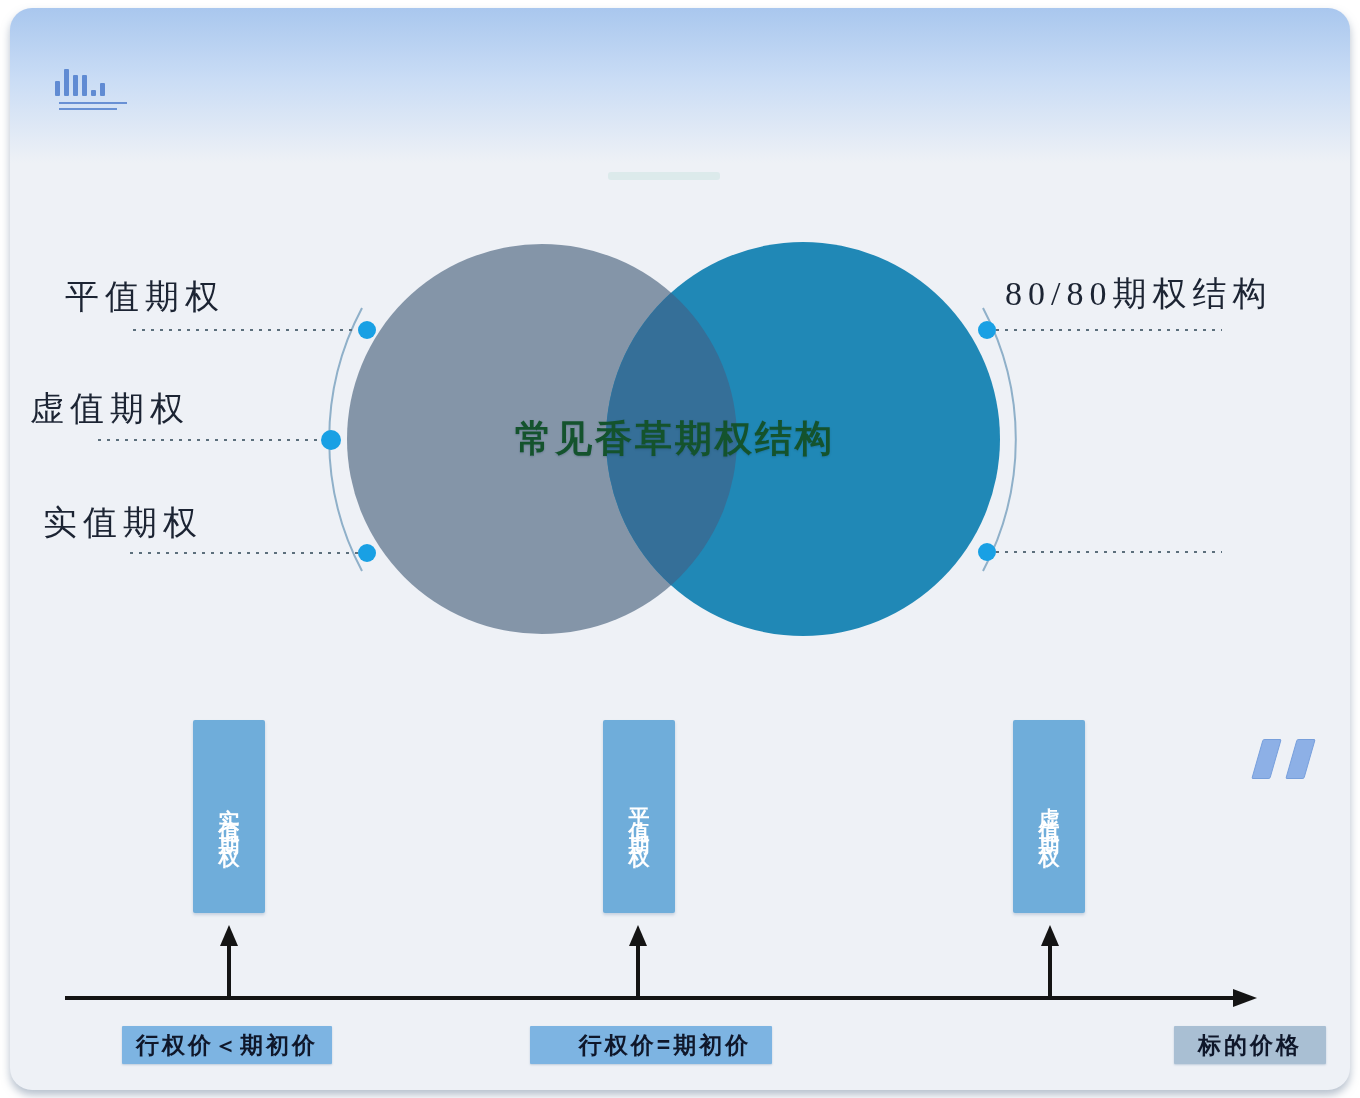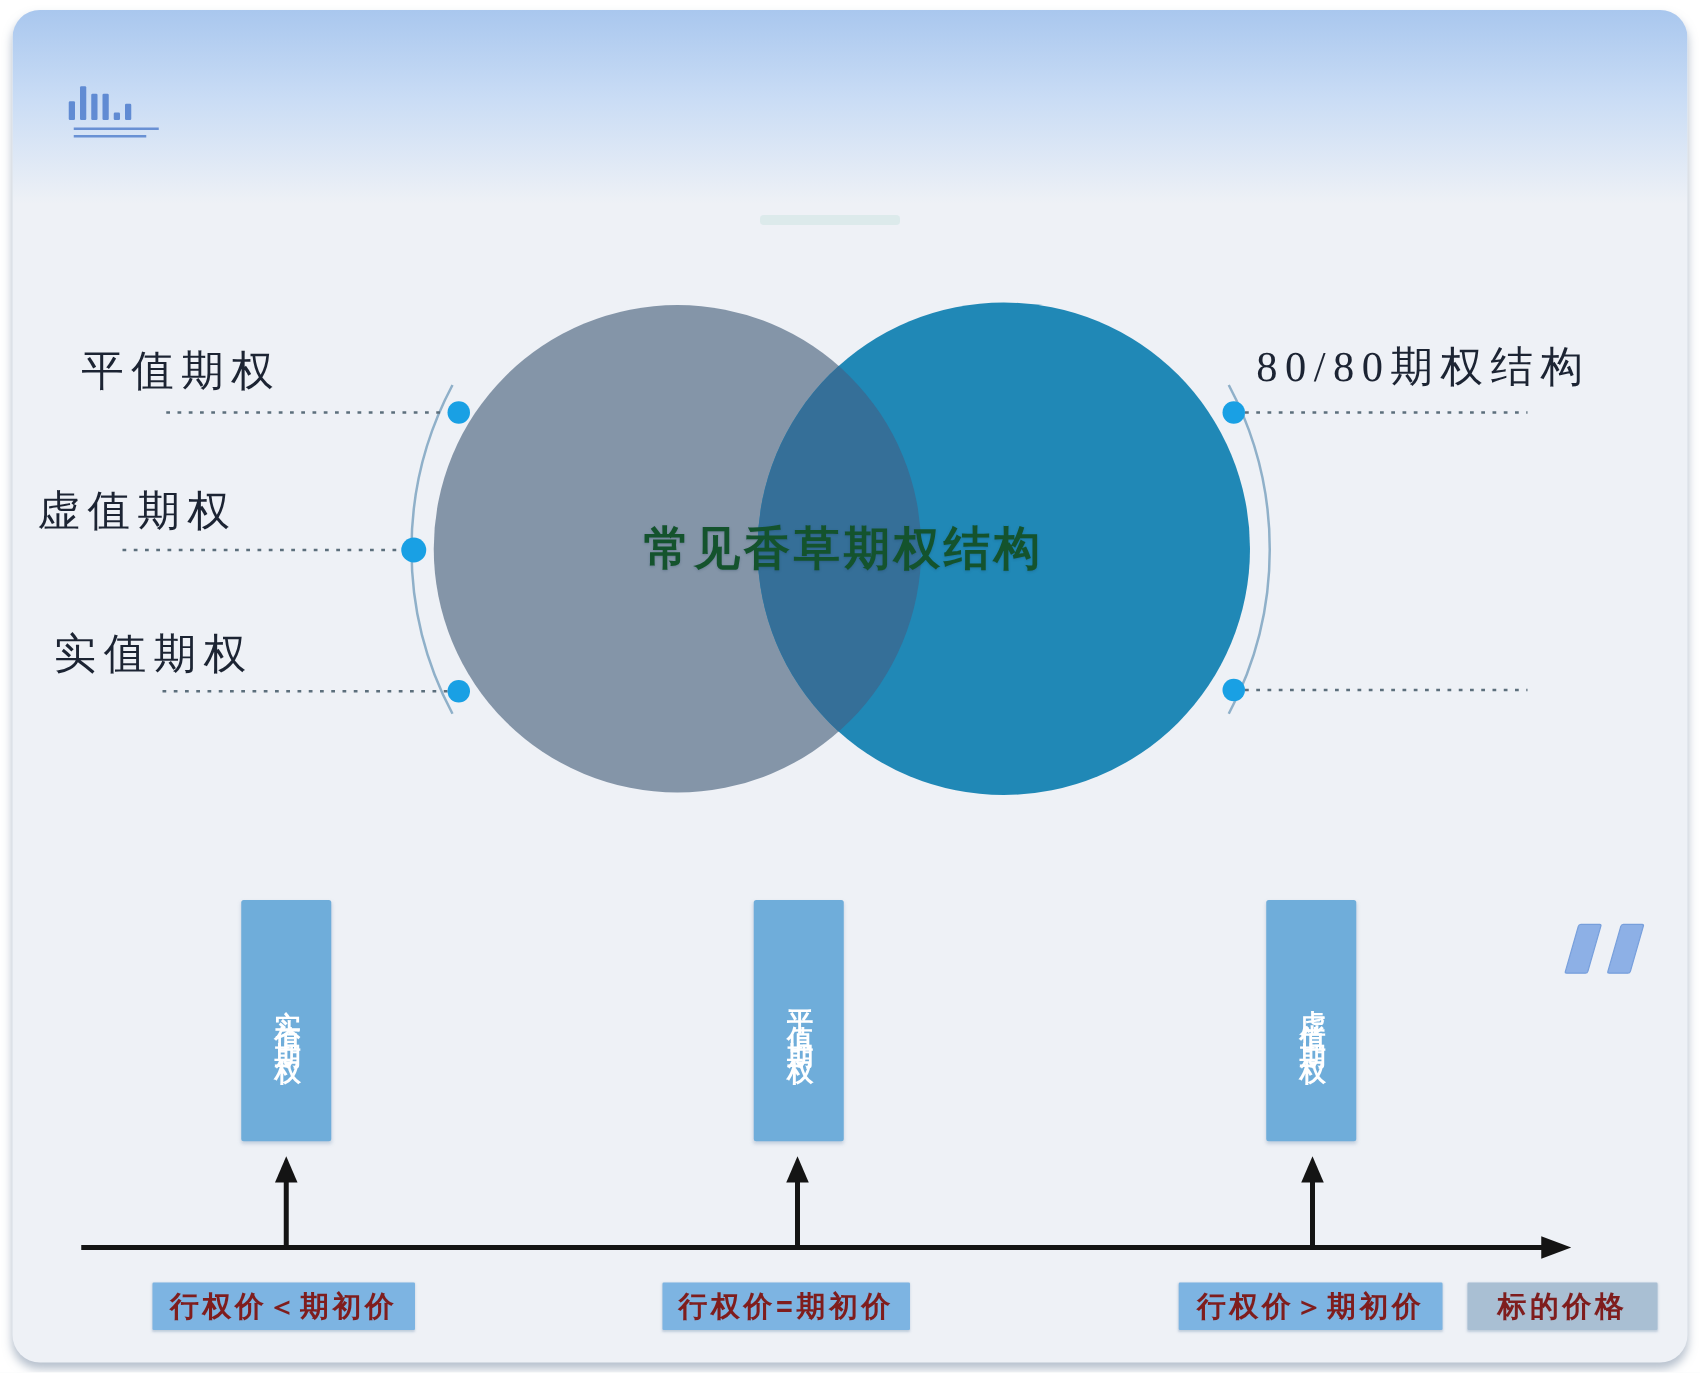--- a/index.html
+++ b/index.html
@@ -53,25 +53,25 @@
   .lbl-9090{left:1000px;top:486px;}
   .vert-box{position:absolute;width:72px;height:193px;background:var(--box-blue);
         border-radius:2px;display:flex;align-items:center;justify-content:center;
         color:#ffffff;font-size:21px;font-weight:bold;
         writing-mode:vertical-rl;text-orientation:upright;letter-spacing:13px;
         box-shadow:0 2px 3px rgba(120,150,180,.35);}
   .vb-1{left:183px;top:712px;}
   .vb-2{left:593px;top:712px;}
   .vb-3{left:1003px;top:712px;}
   .axis-tag{position:absolute;top:1018px;height:38px;background:var(--tag-blue);
-        display:flex;align-items:center;justify-content:center;color:#7f1d1d;
+        display:flex;align-items:center;justify-content:center;color:#0f172a;
         font-size:23px;font-weight:bold;letter-spacing:3px;border-radius:1px;
         box-shadow:0 1px 2px rgba(120,150,180,.4);}
   .tag-1{left:112px;width:210px;}
-  .tag-2{left:520px;width:198px;}
+  .tag-2{left:520px;width:214px;padding-left:28px;}
   .tag-3{left:933px;width:211px;}
   .axis-title-tag{left:1164px;width:152px;background:var(--tag-gray);}
   .quote-icon{position:absolute;left:1243px;top:731px;width:62px;height:42px;}
   .quote-icon i{position:absolute;top:0;width:17px;height:38px;background:var(--quote-blue);
         border:1px solid #6b97d9;border-radius:2px;transform:skewX(-16deg);opacity:.9;}
   .quote-icon i:nth-child(1){left:4px;}
   .quote-icon i:nth-child(2){left:38px;}
 </style>
 </head>
 <body>
@@ -147,21 +147,20 @@
     <div class="side-label lbl-otm">虚值期权</div>
     <div class="side-label lbl-itm">实值期权</div>
     <div class="side-label lbl-8080">80/80期权结构</div>
 
     <div class="vert-box vb-1">实值期权</div>
     <div class="vert-box vb-2">平值期权</div>
     <div class="vert-box vb-3">虚值期权</div>
 
     <div class="axis-tag tag-1">行权价＜期初价</div>
     <div class="axis-tag tag-2">行权价=期初价</div>
-    <div class="axis-tag tag-3">行权价＞期初价</div>
     <div class="axis-tag axis-title-tag">标的价格</div>
 
     <div class="quote-icon">
         <i></i>
         <i></i>
       </div>
   </div>
 </div>
 
 </body></html>

